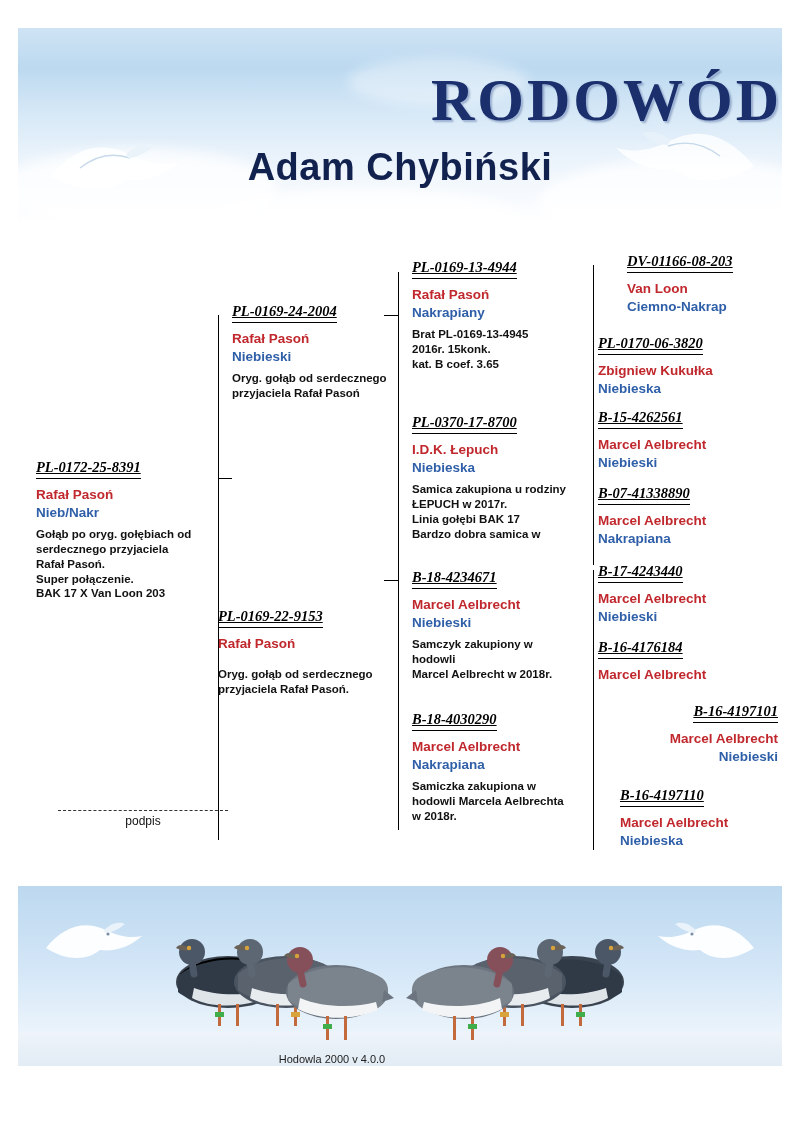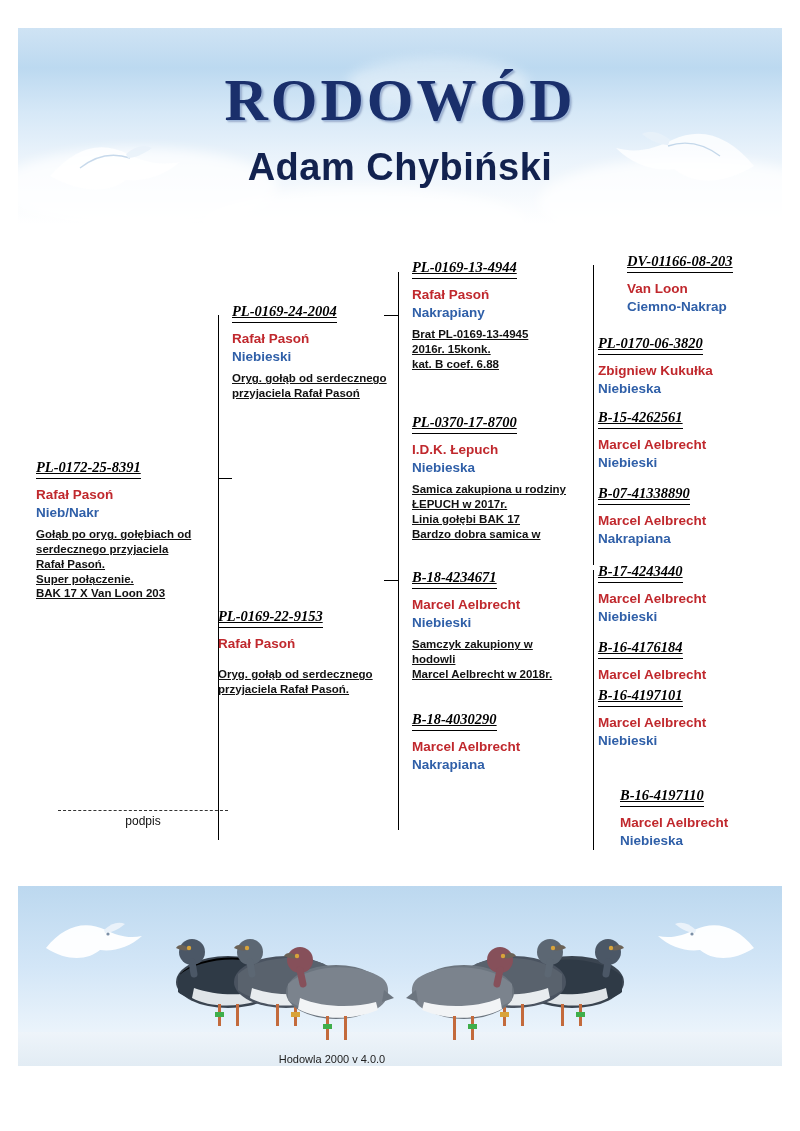--- a/index.html
+++ b/index.html
@@ -42,21 +42,21 @@
   }
   .c1 { left: -20px; top: 120px; width: 280px; height: 80px; }
   .c2 { left: 180px; top: 160px; width: 330px; height: 70px; }
   .c3 { left: 520px; top: 130px; width: 300px; height: 90px; }
   .c4 { left: 330px; top: 30px; width: 180px; height: 48px; opacity:.5; }
 
   .title-main {
     position: absolute;
     left: 0; top: 38px;
     width: 764px;
-    text-align: center;
+    text-align: right;
     font-family: "Liberation Serif", serif;
     font-weight: bold;
     font-size: 60px;
     letter-spacing: 3px;
     color: #1a2f6b;
     text-shadow: 1px 1px 0 #9fb6d8, 2px 2px 2px rgba(40,60,120,.35);
   }
   .title-sub {
     position: absolute;
     left: 0; top: 118px;
@@ -111,21 +111,21 @@
     line-height: 1.35;
     white-space: nowrap;
   }
   .notes {
     margin-top: 5px;
     font-size: 11.5px;
     color: #111;
     line-height: 1.28;
     font-weight: bold;
   }
-  .notes span { display: block; text-decoration: underline; }
+  .notes span { display: block; }
 
   
   .vline { position: absolute; border-left: 1.4px solid #000; }
   .hline { position: absolute; border-top: 1.4px solid #000; }
 
   
   .sig {
     position: absolute;
     left: 40px; top: 560px;
     width: 170px;
@@ -240,21 +240,21 @@
       </div>
     </div>
 
     <div class="node" style="left:394px; top:8px; width:175px;">
       <div class="ring">PL-0169-13-4944</div>
       <div class="owner">Rafał Pasoń</div>
       <div class="color">Nakrapiany</div>
       <div class="notes">
         <span>Brat PL-0169-13-4945</span>
         <span>2016r.  15konk.</span>
-        <span>kat. B coef. 6.88</span>
+        <span>kat. B coef. 3.65</span>
       </div>
     </div>
 
     <div class="node" style="left:394px; top:163px; width:175px;">
       <div class="ring">PL-0370-17-8700</div>
       <div class="owner">I.D.K. Łepuch</div>
       <div class="color">Niebieska</div>
       <div class="notes">
         <span>Samica zakupiona u rodziny</span>
         <span>ŁEPUCH w 2017r.</span>
@@ -271,20 +271,25 @@
         <span>Samczyk zakupiony w</span>
         <span>hodowli</span>
         <span>Marcel Aelbrecht w 2018r.</span>
       </div>
     </div>
 
     <div class="node" style="left:394px; top:460px; width:175px;">
       <div class="ring">B-18-4030290</div>
       <div class="owner">Marcel Aelbrecht</div>
       <div class="color">Nakrapiana</div>
+      <div class="notes">
+        <span>Samiczka zakupiona w</span>
+        <span>hodowli Marcela Aelbrechta</span>
+        <span>w 2018r.</span>
+      </div>
     </div>
 
     <div class="node" style="left:580px; top:2px; width:180px;margin-left:29px;">
       <div class="ring">DV-01166-08-203</div>
       <div class="owner">Van Loon</div>
       <div class="color">Ciemno-Nakrap</div>
     </div>
 
     <div class="node" style="left:580px; top:84px; width:180px;">
       <div class="ring">PL-0170-06-3820</div>
@@ -308,21 +313,21 @@
       <div class="ring">B-17-4243440</div>
       <div class="owner">Marcel Aelbrecht</div>
       <div class="color">Niebieski</div>
     </div>
 
     <div class="node" style="left:580px; top:388px; width:180px;">
       <div class="ring">B-16-4176184</div>
       <div class="owner">Marcel Aelbrecht</div>
     </div>
 
-    <div class="node" style="left:580px; top:436px; width:180px;">
+    <div class="node" style="left:580px; top:452px; width:180px;text-align:right;">
       <div class="ring">B-16-4197101</div>
       <div class="owner">Marcel Aelbrecht</div>
       <div class="color">Niebieski</div>
     </div>
 
     <div class="node" style="left:602px; top:536px; width:180px;">
       <div class="ring">B-16-4197110</div>
       <div class="owner">Marcel Aelbrecht</div>
       <div class="color">Niebieska</div>
     </div>

